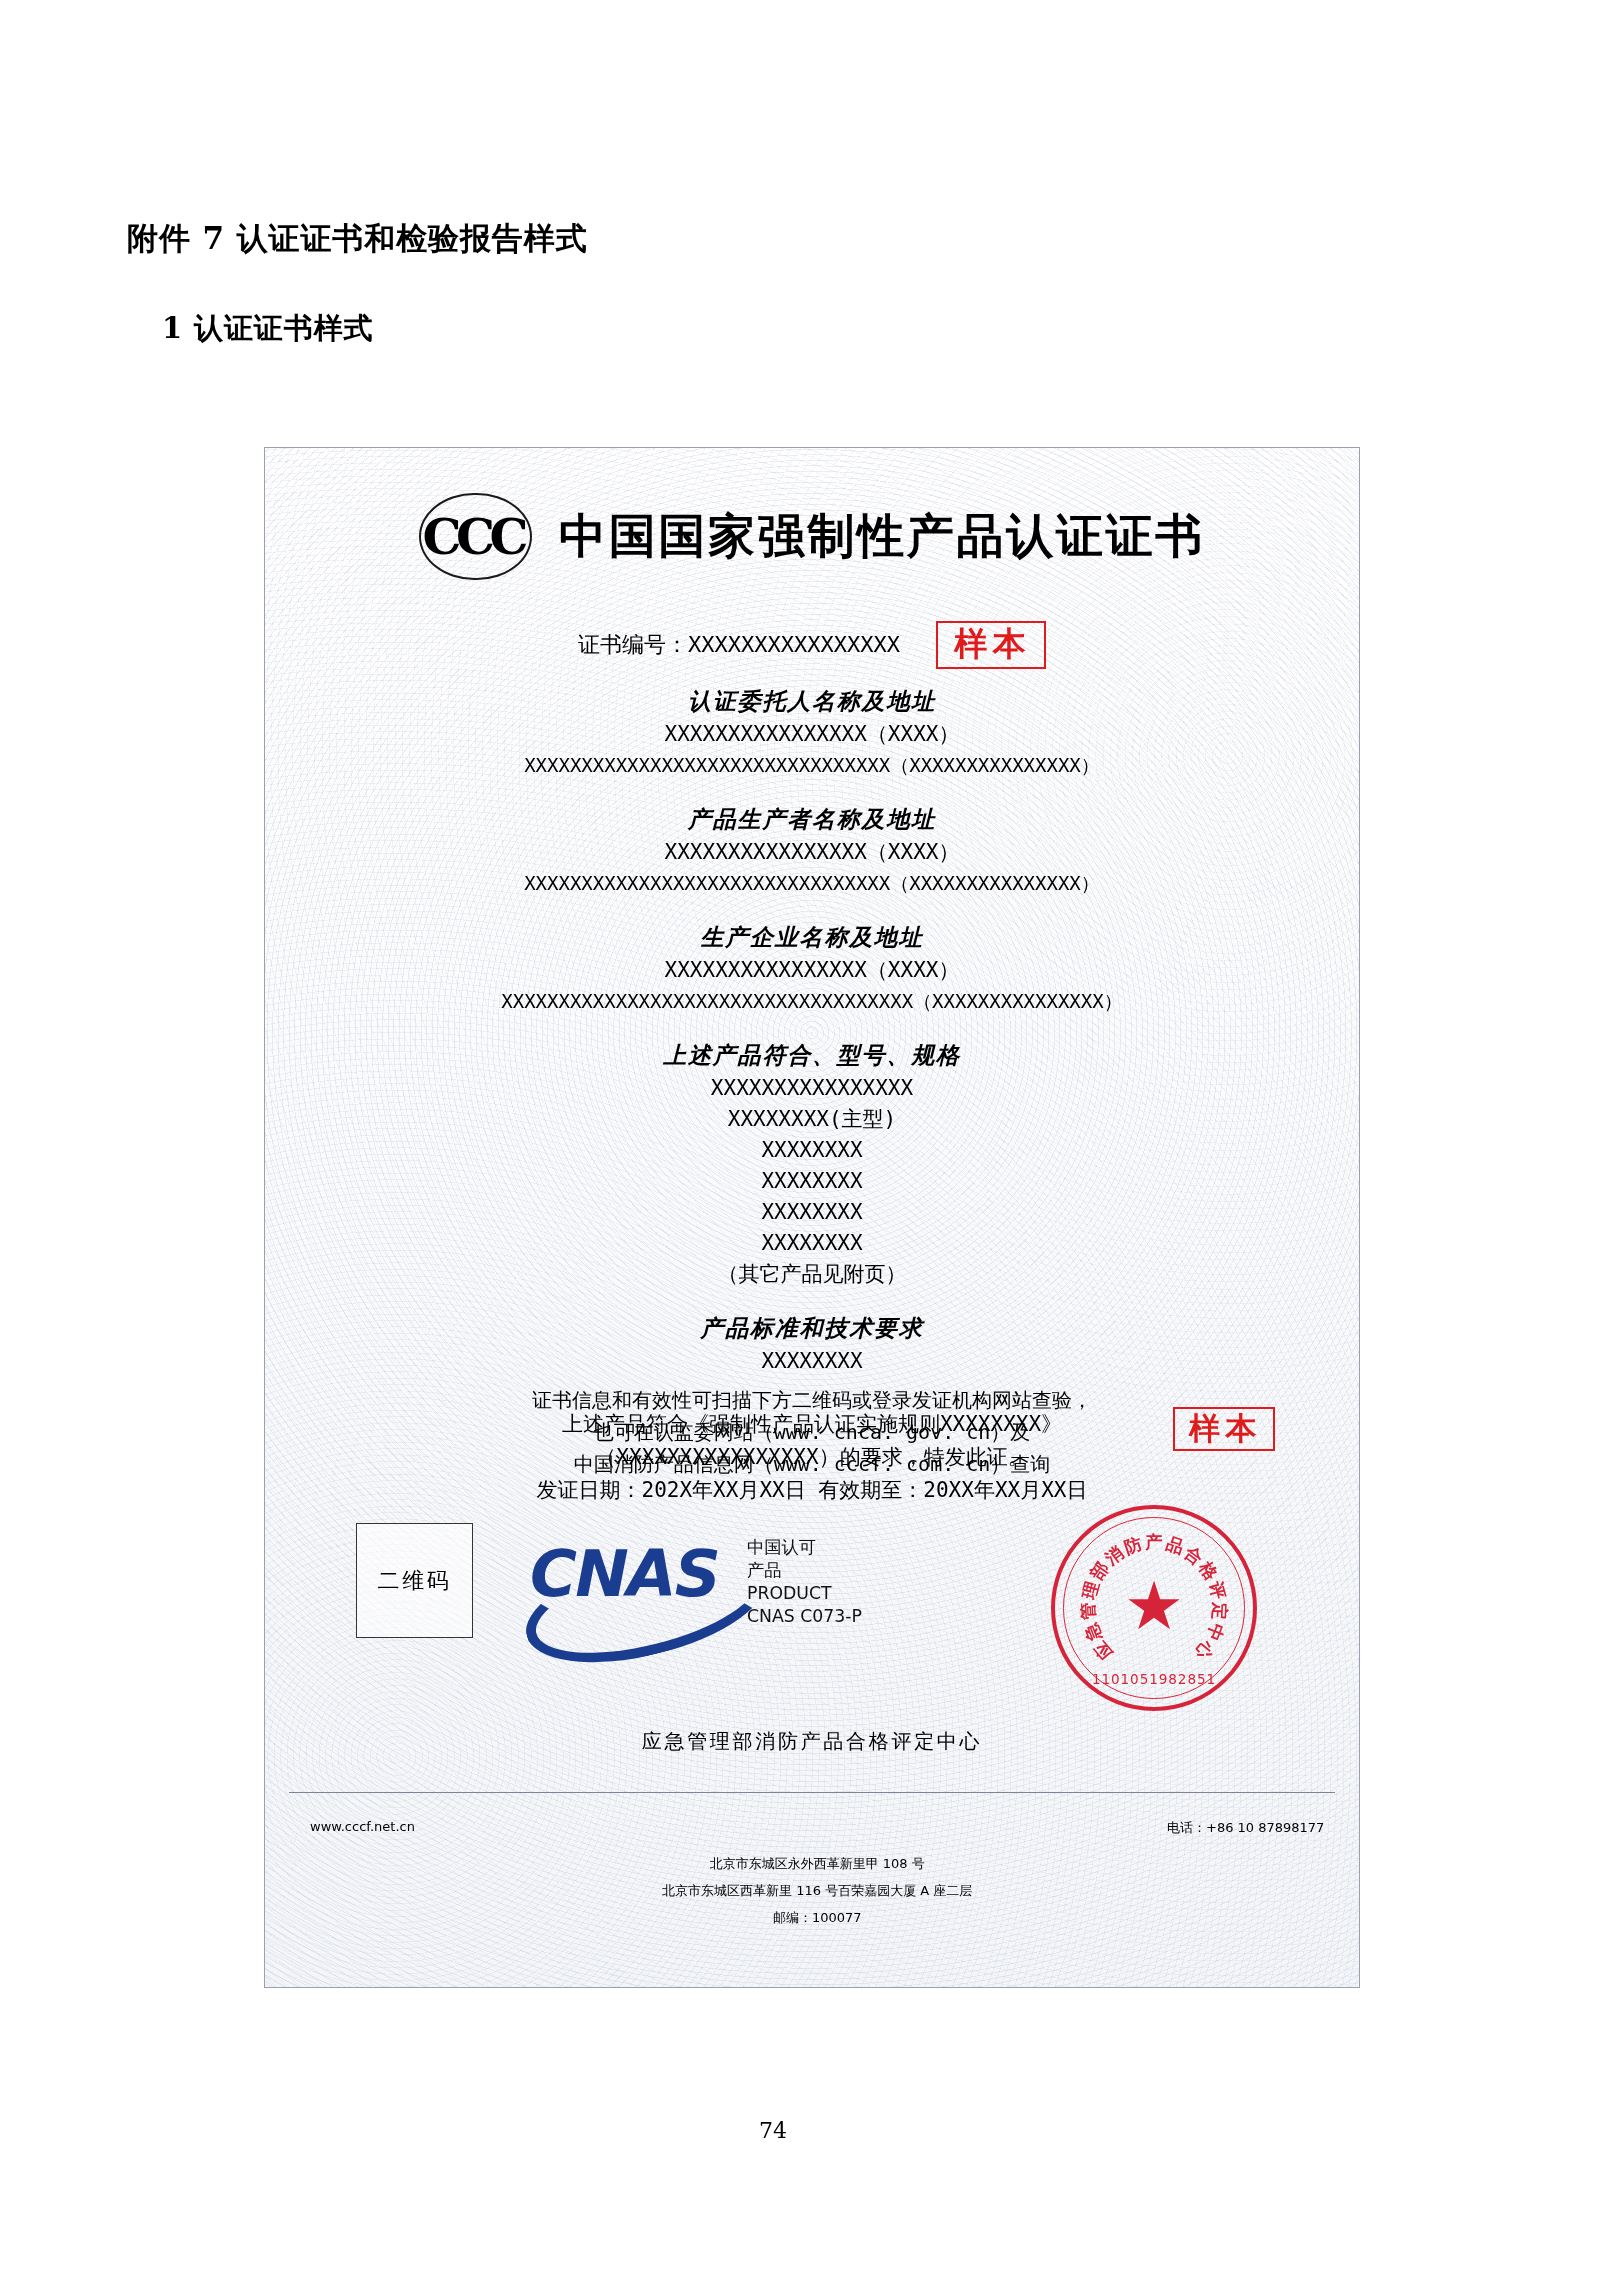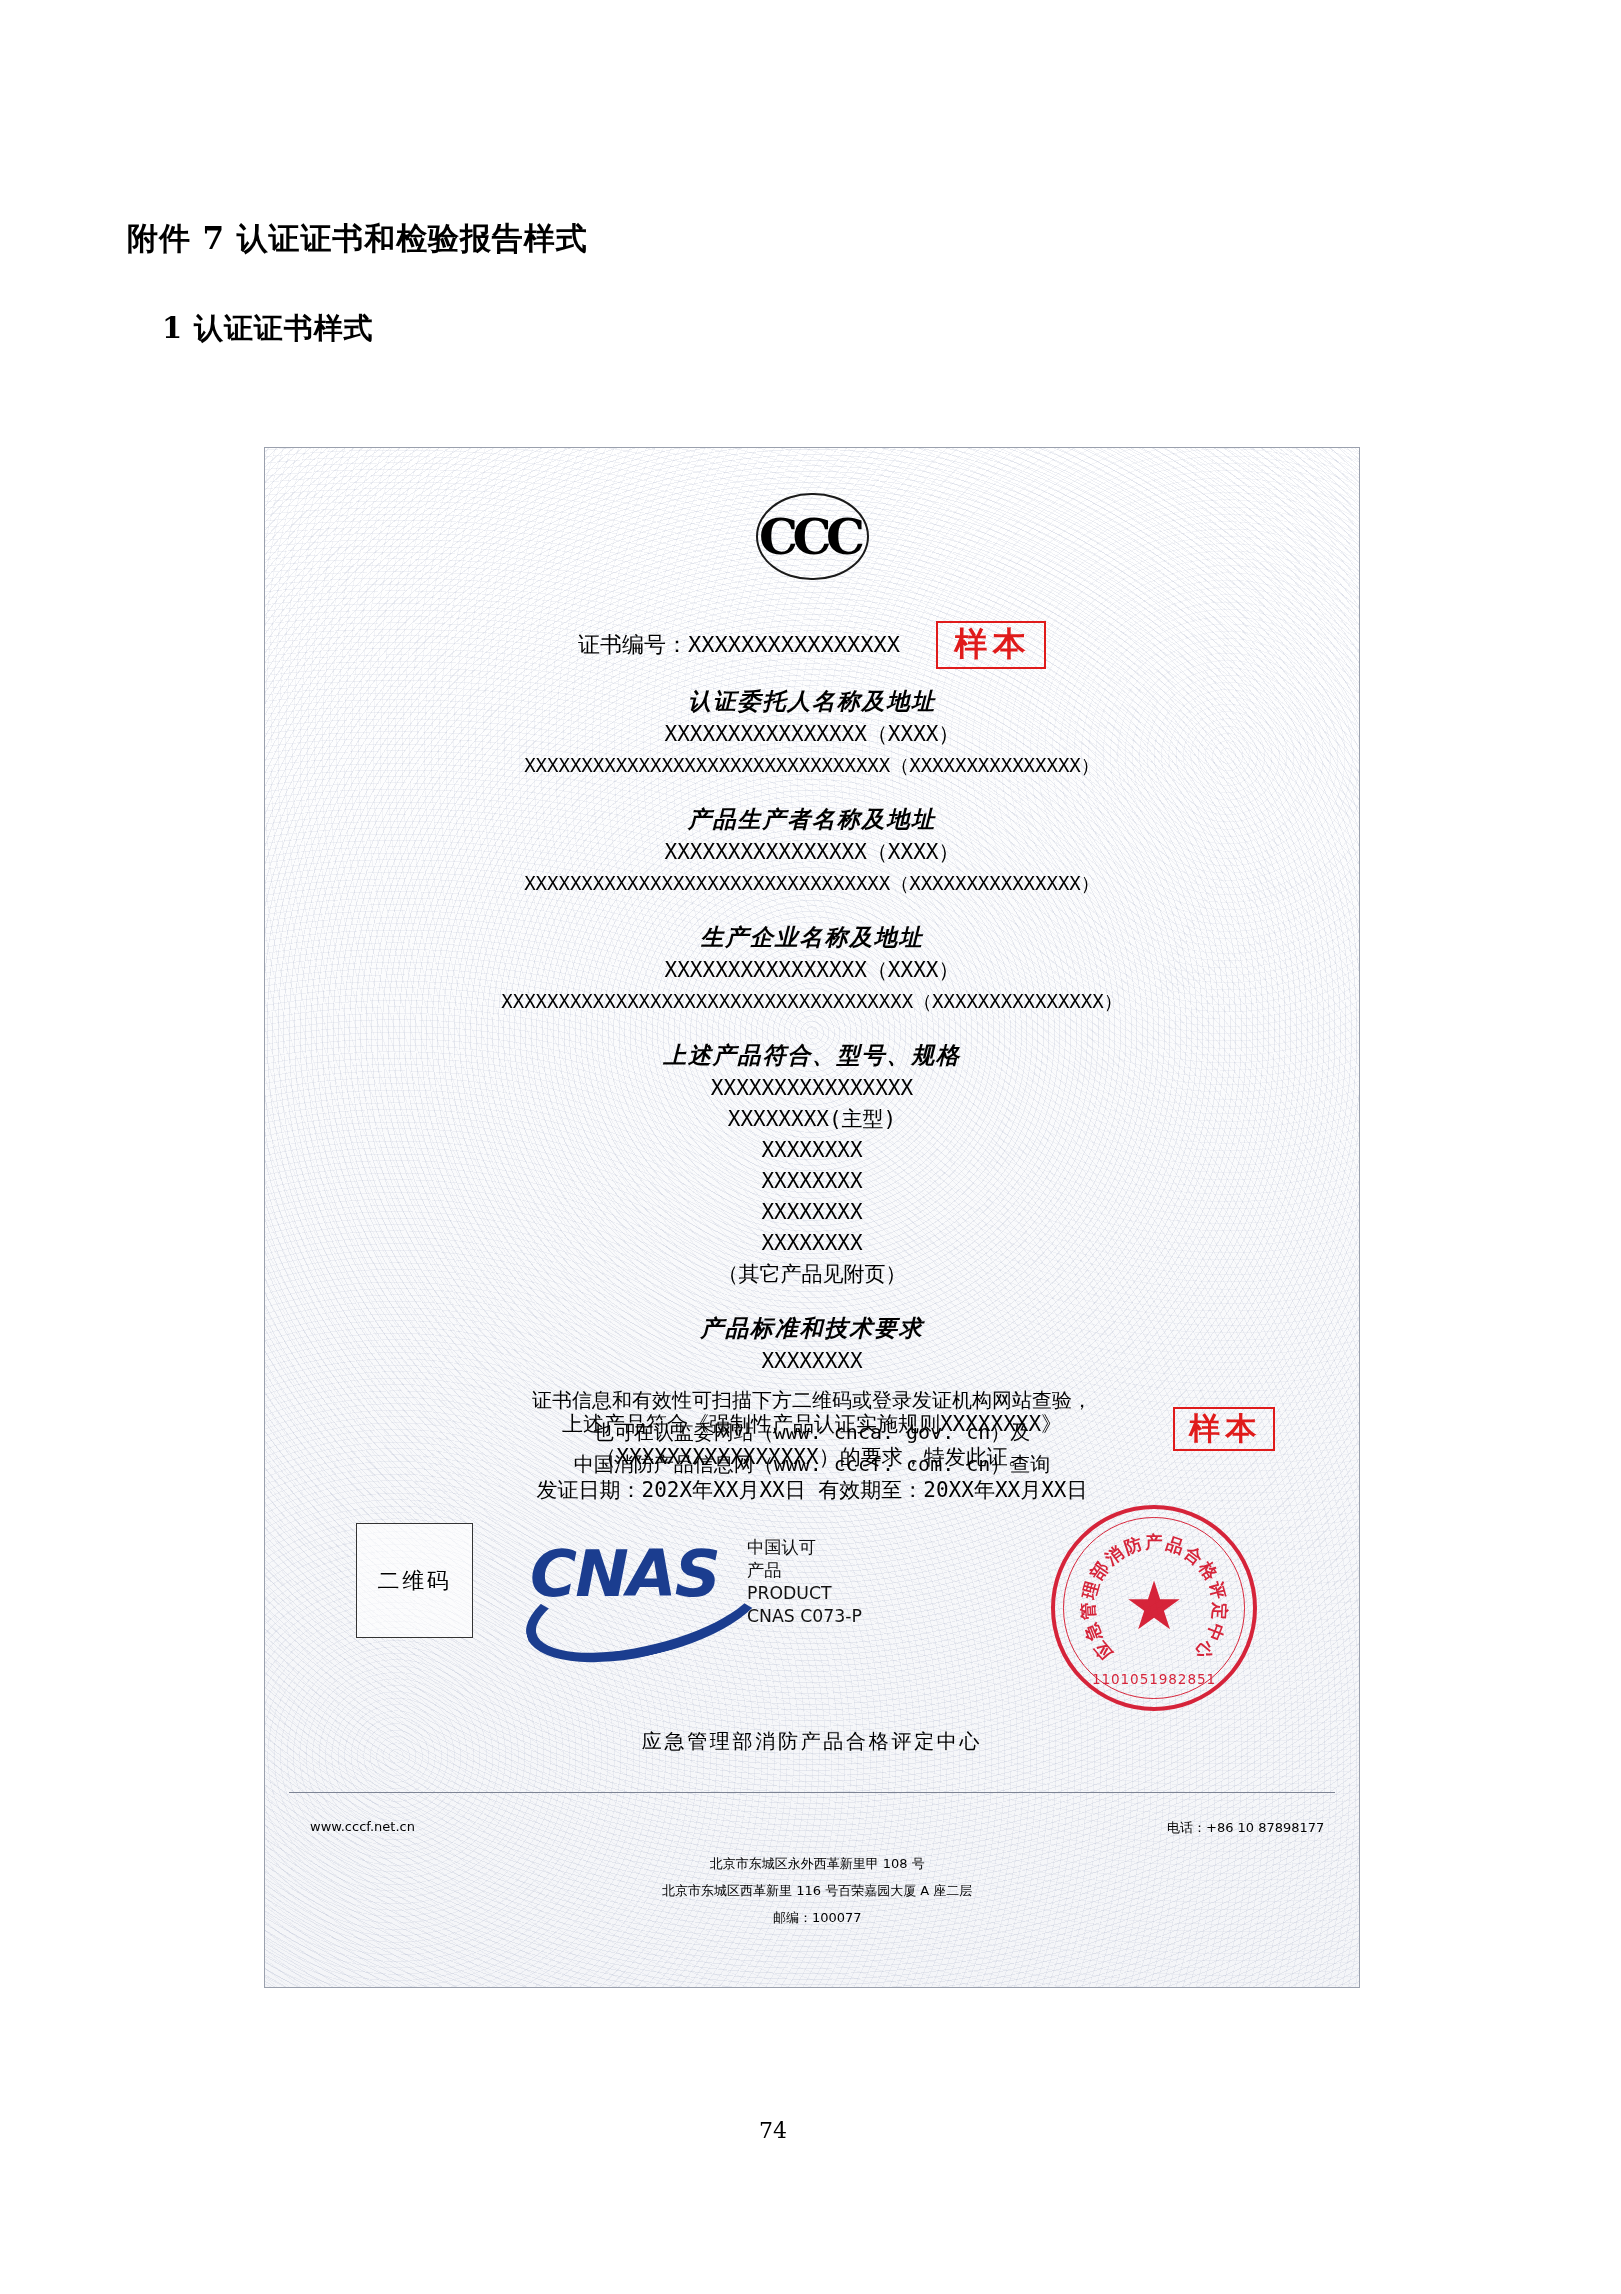--- a/index.html
+++ b/index.html
@@ -354,20 +354,21 @@
 
 <div class="page">
 
   <div class="doc-heading">附件 7 认证证书和检验报告样式</div>
   <div class="doc-subheading">1 认证证书样式</div>
 
   <div class="cert">
 
     <div class="cert-title-row">
       <div class="ccc-logo">CCC</div>
+      <div class="cert-title">中国国家强制性产品认证证书</div>
     </div>
 
     <div class="cert-body">
 
       <div class="cert-no-row">
         <div class="cert-no-text">证书编号：XXXXXXXXXXXXXXXX</div>
         <div class="sample-stamp">样本</div>
       </div>
 
       <div class="label">认证委托人名称及地址</div>

